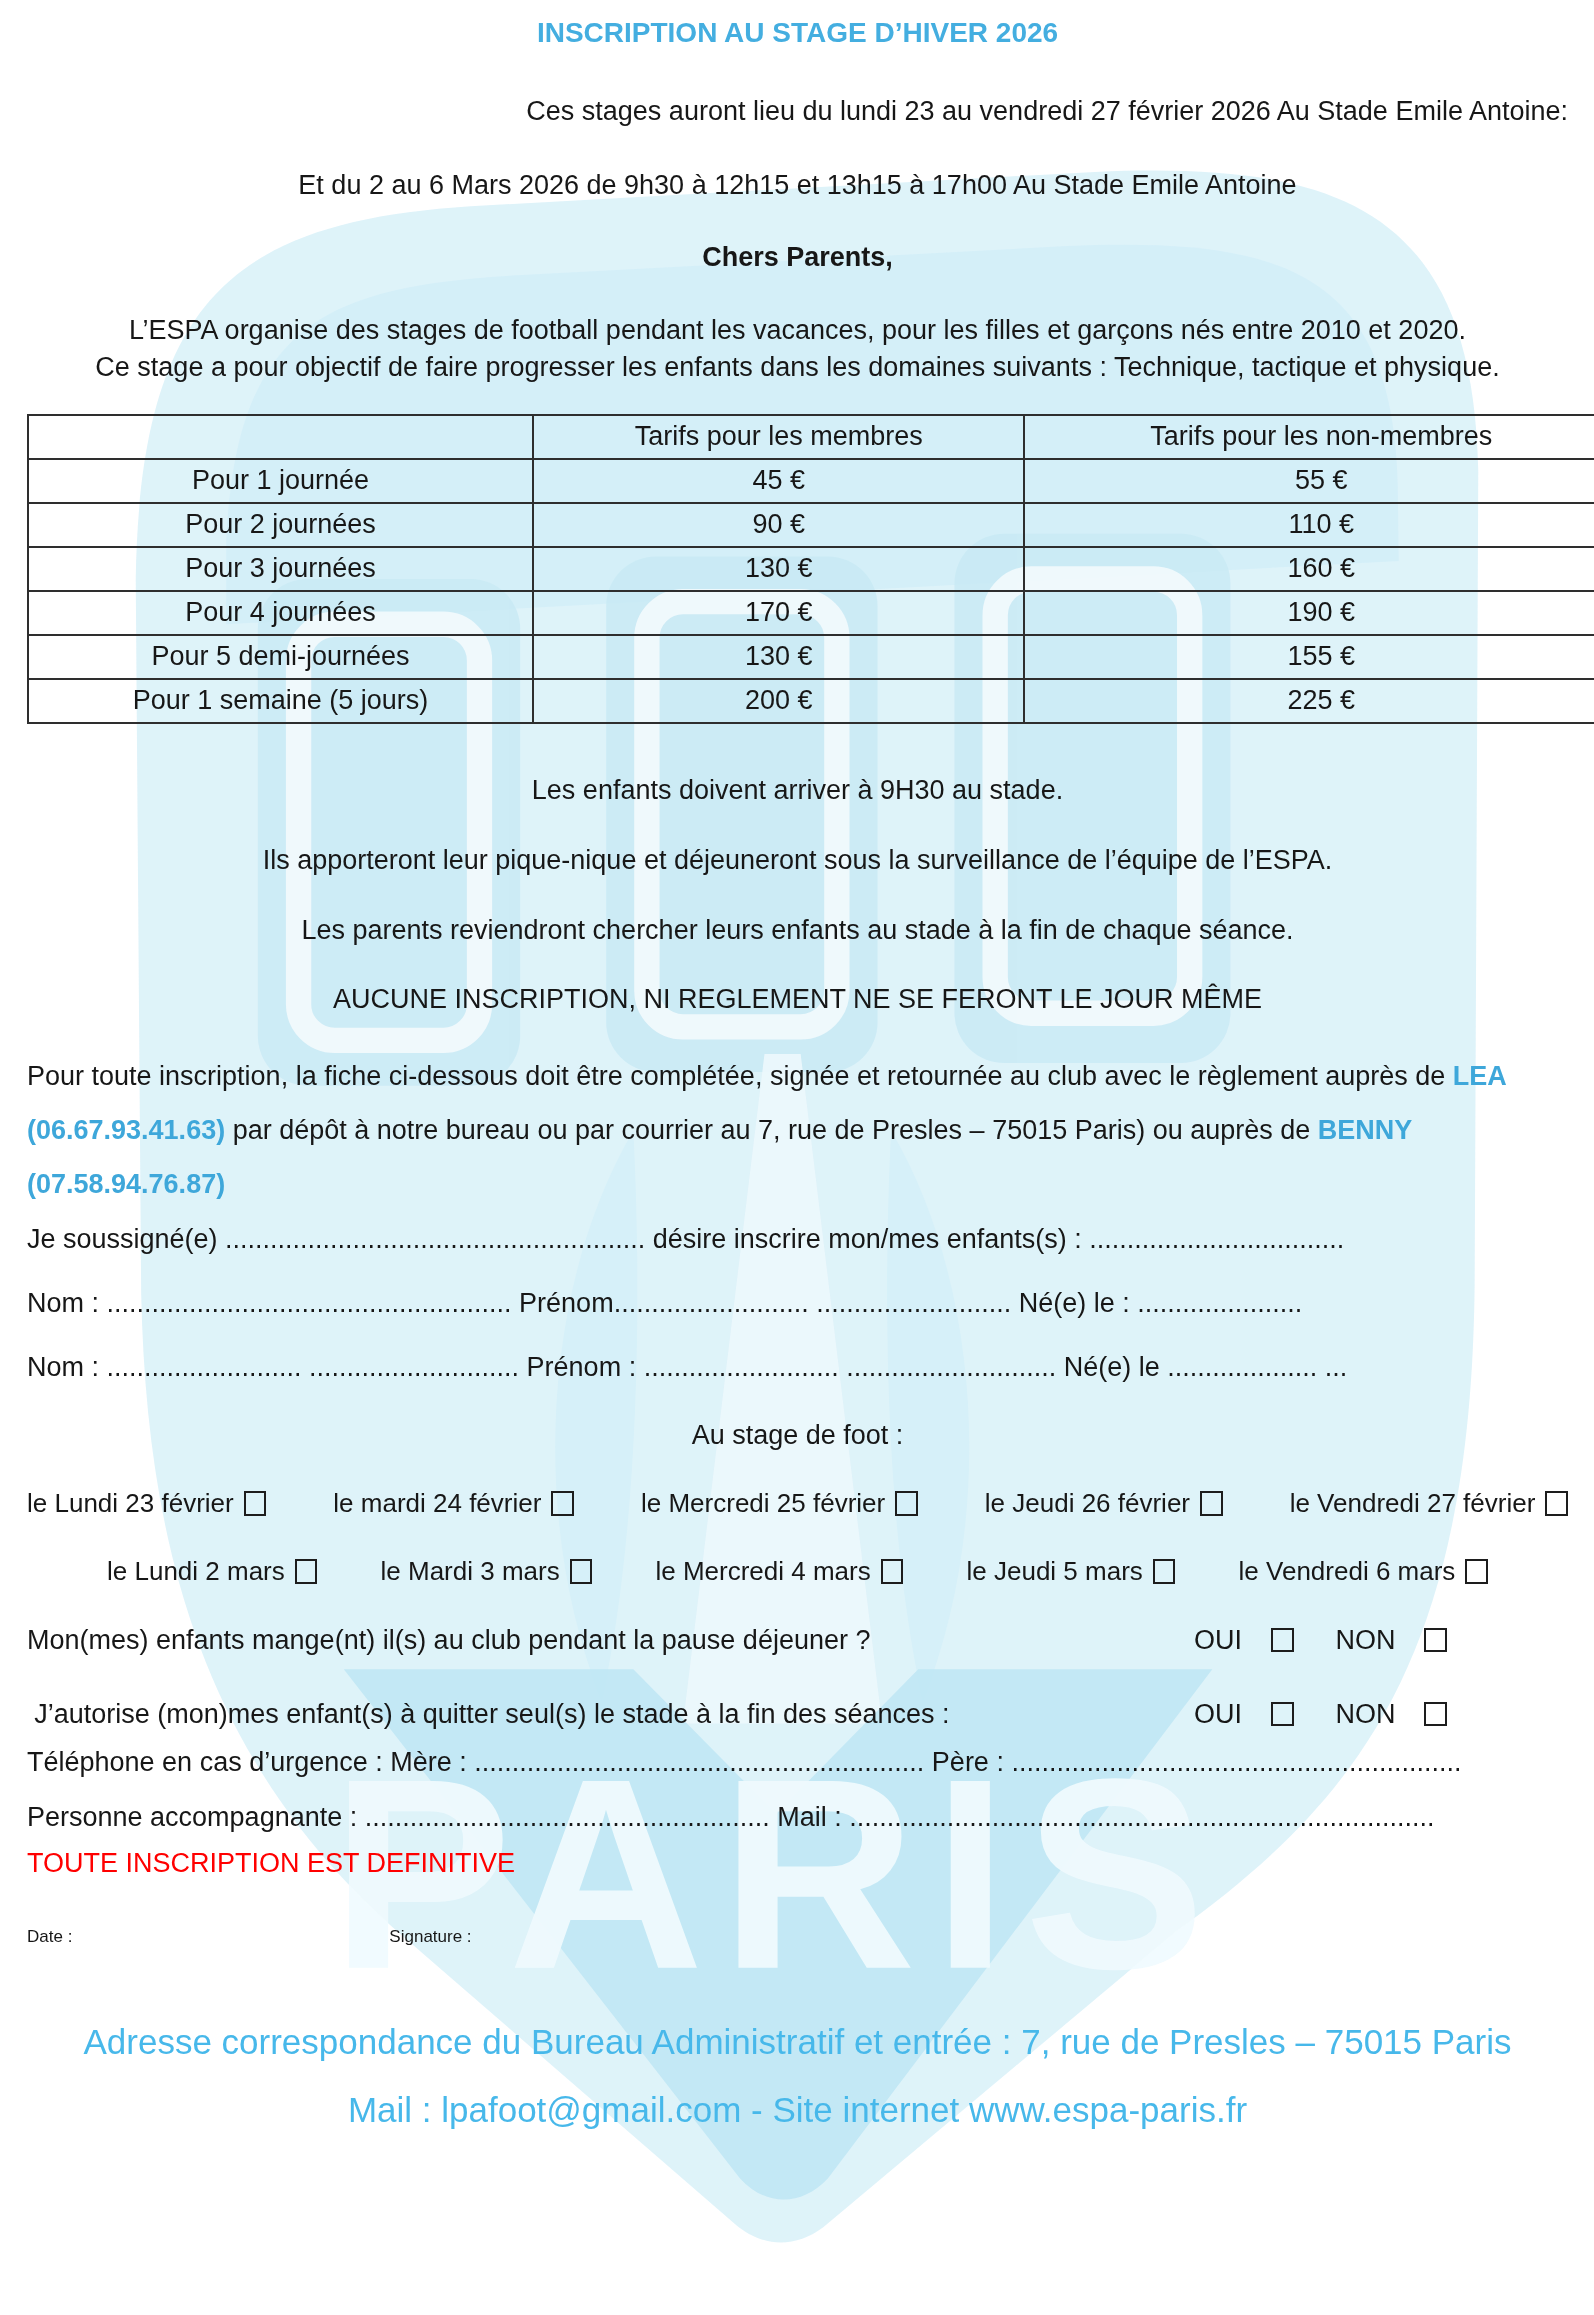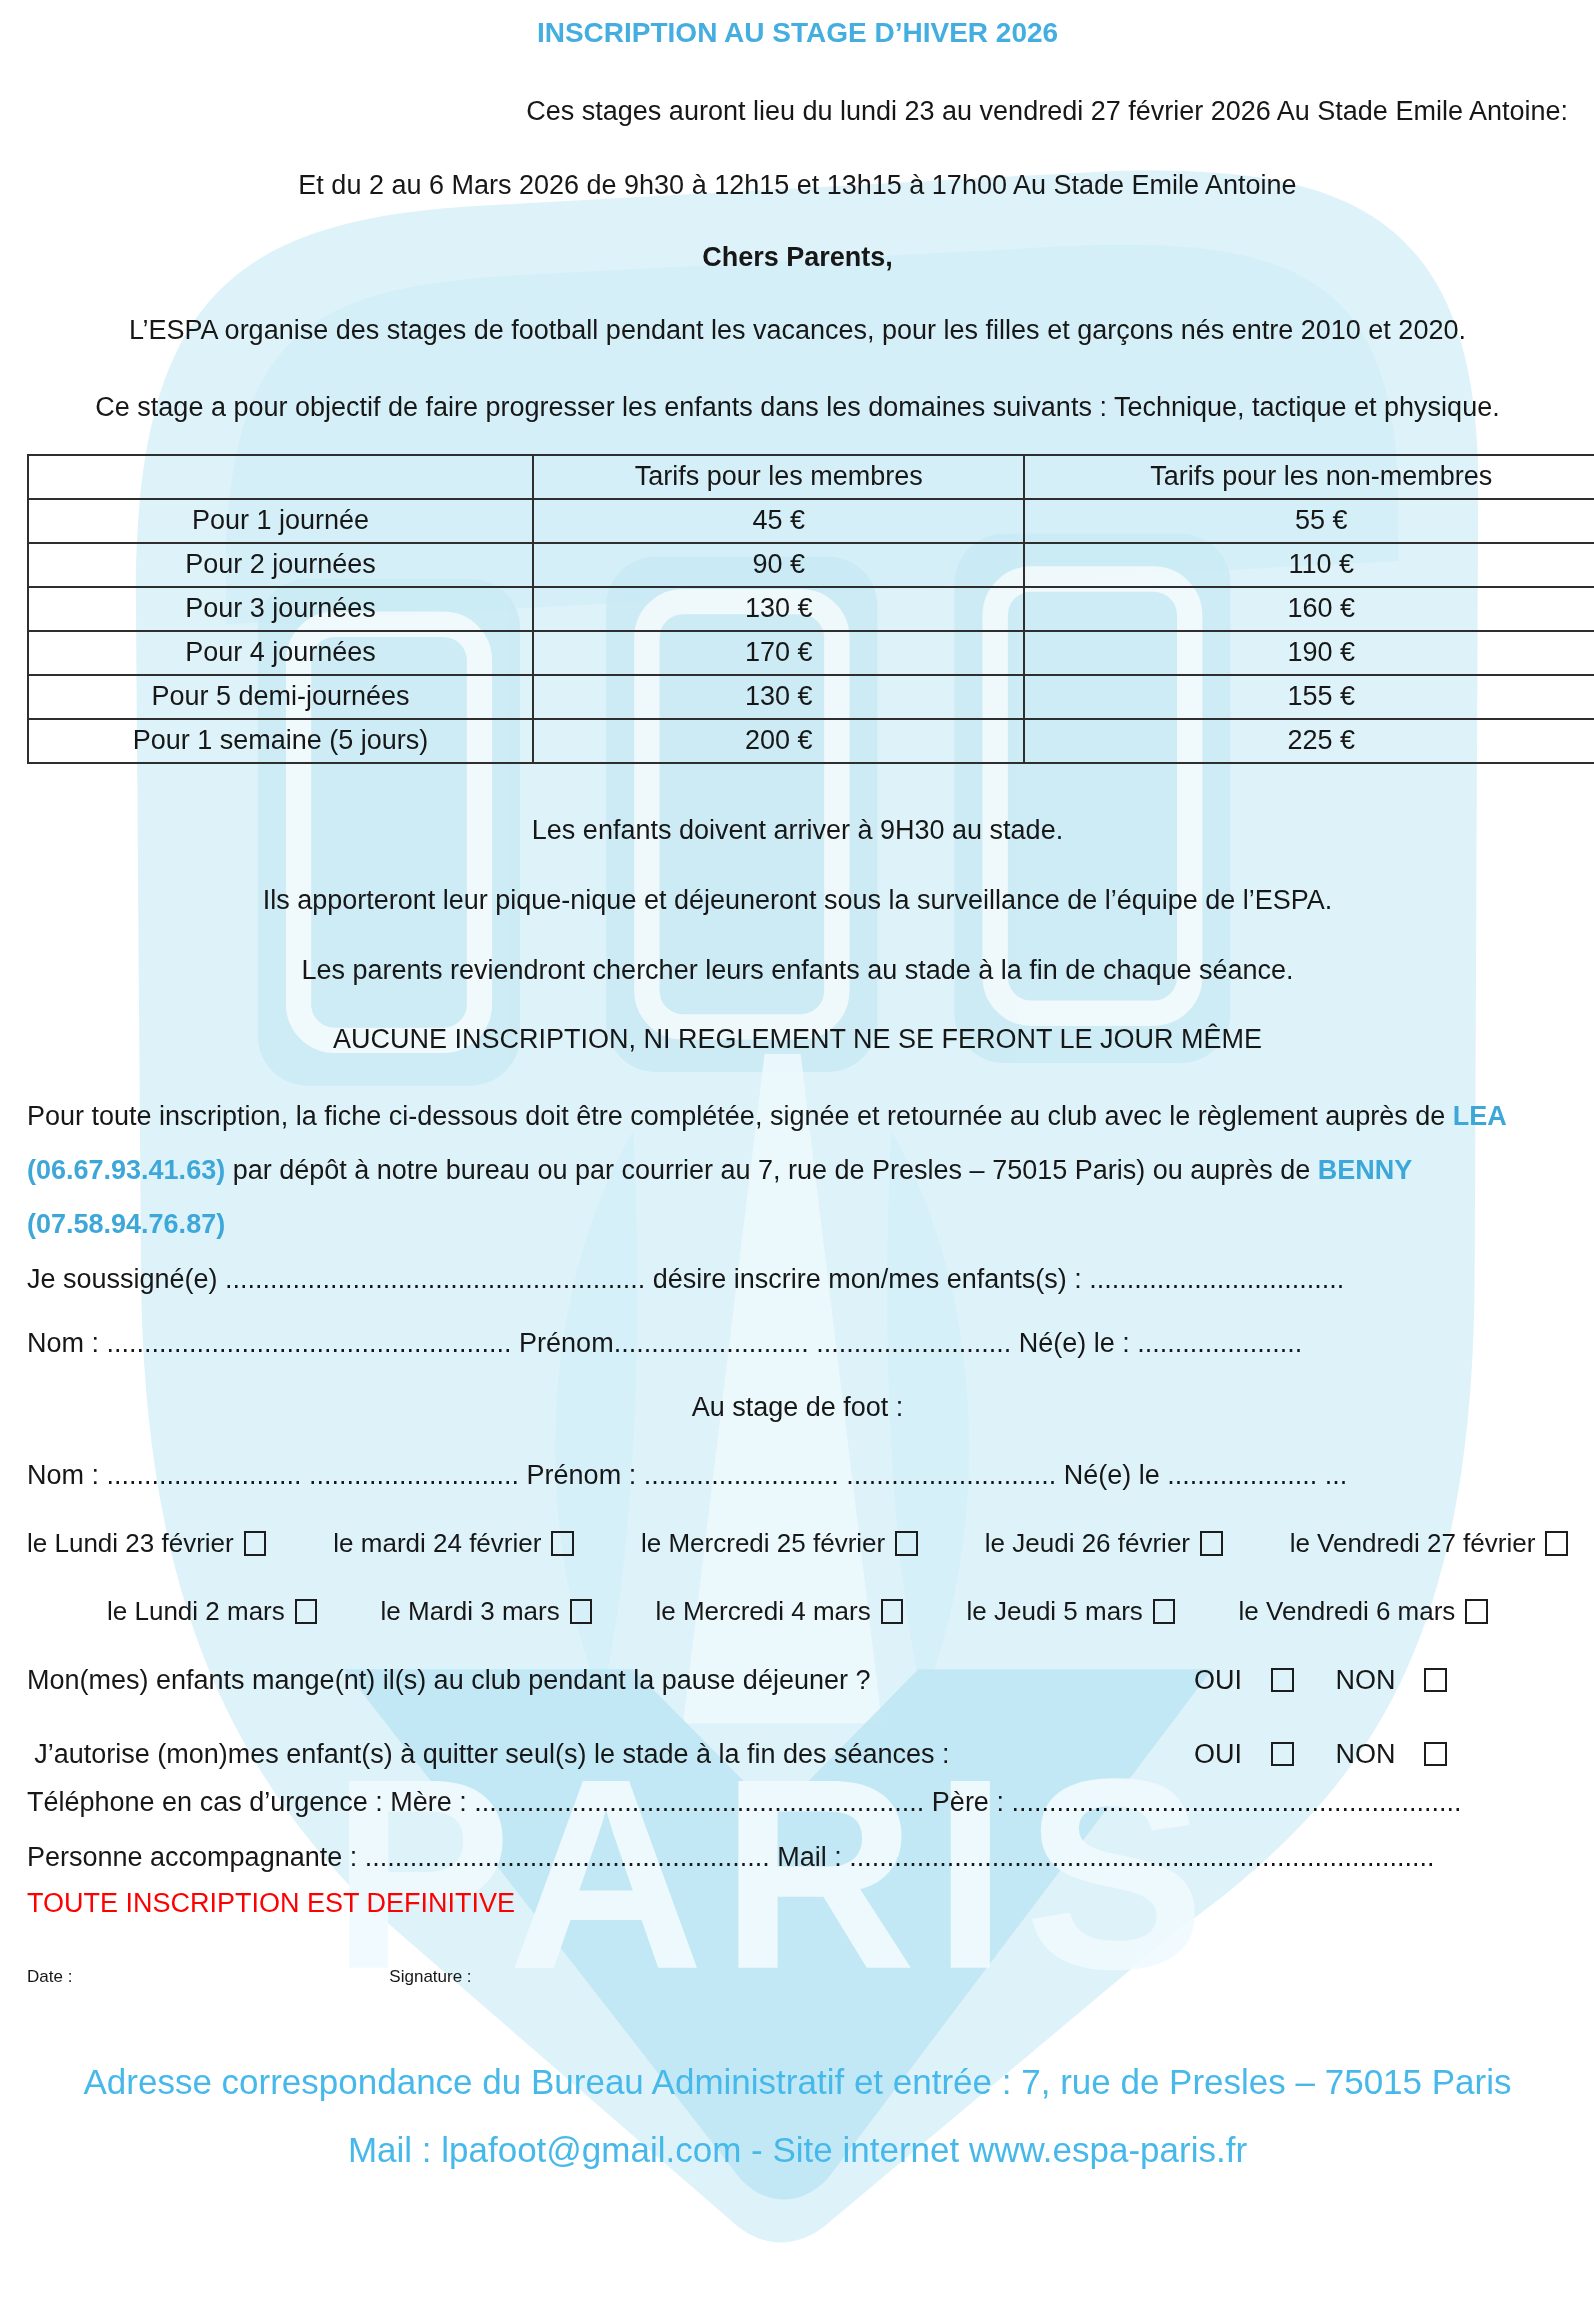--- a/index.html
+++ b/index.html
@@ -14,21 +14,21 @@
   .watermark{position:absolute;top:0;left:0;z-index:0;}
   .content{position:relative;z-index:1;padding:14.5px 27px 0 27px;}
   .center{text-align:center;}
   .line{font-size:27px;line-height:31px;}
   .bold{font-weight:bold;}
   .title{
     font-size:28px;font-weight:bold;color:#44aee0;
     text-align:center;margin:0 0 45px 0;line-height:36px;
   }
   .mb47{margin-bottom:43px;text-align:right;} .mb45{margin-bottom:41px;} .mb46{margin-bottom:42px;}
-  .mb44{margin-bottom:40px;} .mb43{margin-bottom:39px;} .mb42{margin-bottom:38px;}
+  .mb44{} .mb43{margin-bottom:39px;} .mb42{margin-bottom:38px;}
   .mb41{margin-bottom:37px;} .mb38{margin-bottom:34px;} .mb36{margin-bottom:33px;}
   .mb28{margin-bottom:25px;} .mb26{margin-bottom:23.5px;} .mb19{margin-bottom:17px;}
   .mb16{margin-bottom:14.5px;}
   .mb81{margin-bottom:73px;}
   .two-line{line-height:43px;}
   .tariff{
     border-collapse:collapse;
     width:1592px;
     margin:0 0 51px 0;
     font-size:27px;
@@ -146,23 +146,23 @@
 
     <div class="line center mb43">Les enfants doivent arriver à 9H30 au stade.</div>
     <div class="line center mb43">Ils apporteront leur pique-nique et déjeuneront sous la surveillance de l’équipe de l’ESPA.</div>
     <div class="line center mb42">Les parents reviendront chercher leurs enfants au stade à la fin de chaque séance.</div>
     <div class="line center mb38">AUCUNE INSCRIPTION, NI REGLEMENT NE SE FERONT LE JOUR MÊME</div>
 
     <div class="line registration"><span>Pour toute inscription, la fiche ci-dessous doit être complétée, signée et retournée au club avec le règlement auprès de </span><span class="contact">LEA (06.67.93.41.63)</span><span> par dépôt à notre bureau ou par courrier au 7, rue de Presles – 75015 Paris) ou auprès de </span><span class="contact">BENNY (07.58.94.76.87)</span></div>
 
     <div class="line nowrap mb36">Je soussigné(e) ........................................................ désire inscrire mon/mes enfants(s) : ..................................</div>
     <div class="line nowrap mb36">Nom : ...................................................... Prénom.......................... ..........................   Né(e) le : ......................</div>
+    <div class="line nowrap mb41">Nom : .......................... ............................ Prénom : .......................... ............................ Né(e) le .................... ...</div>
+
     <div class="line center mb41">Au stage de foot :</div>
-
-    <div class="line nowrap mb41">Nom : .......................... ............................ Prénom : .......................... ............................ Né(e) le .................... ...</div>
 
     <div class="day-row mb41">
       <span class="day-item">
         <span>le Lundi 23 février</span>
         <span class="cb"></span>
       </span>
       <span class="day-item">
         <span>le mardi 24 février</span>
         <span class="cb"></span>
       </span>

